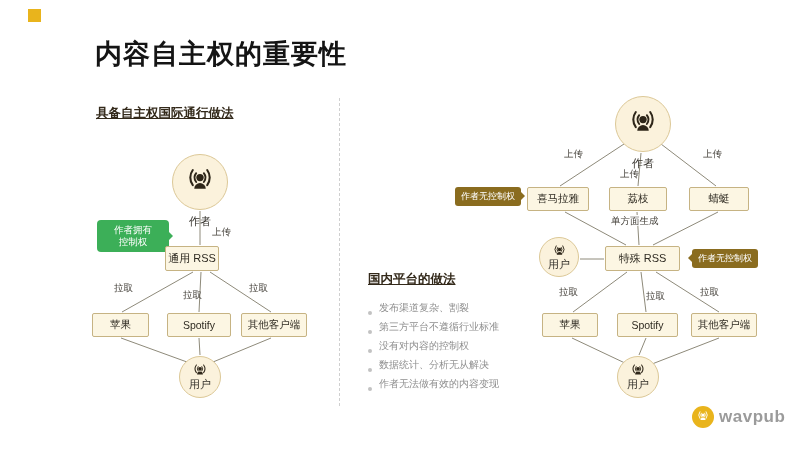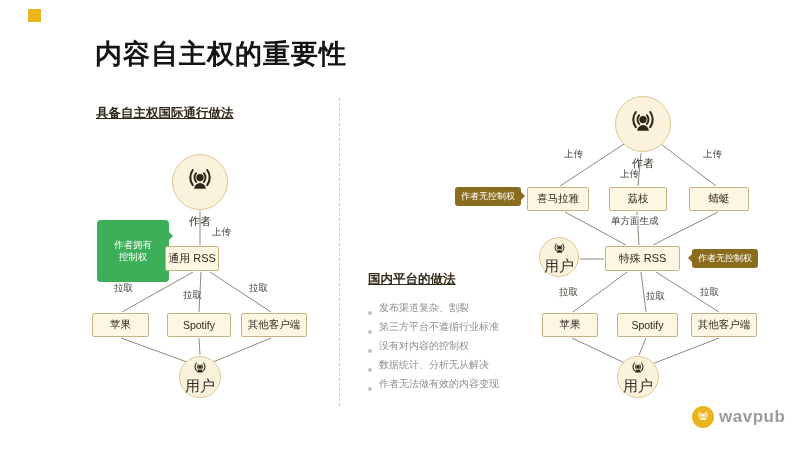--- a/index.html
+++ b/index.html
@@ -12,32 +12,32 @@
 
   .divider { position:absolute; left:331px; top:98px; height:308px; width:0; border-left:1px dashed #cfcfcf; }
 
   .lines { position:absolute; left:0; top:0; pointer-events:none; }
   .lines line { stroke:#8e8a7a; stroke-width:1; }
 
   .heading { position:absolute; font-size:12.5px; font-weight:bold; color:#33291a;text-decoration:underline; }
 
   .circle { position:absolute; border-radius:50%; background:#FBF2DC; border:1px solid #DCC897;
             display:flex; flex-direction:column; align-items:center; justify-content:center; gap:1px; }
-  .circle-label { font-size:15px; color:#33302a; line-height:1; }
+  .circle-label { font-size:11px; color:#33302a; line-height:1;font-family:Liberation Mono, monospace; }
   .node-label { position:absolute; font-size:11px; color:#33302a; text-align:center; }
 
   .box { position:absolute; height:24px; background:#FCF6E3; border:1px solid #C6B383; border-radius:2px;
          display:flex; align-items:center; justify-content:center; font-size:10.5px; color:#2f2b22; }
   .box.rss { height:25px; font-size:11px; }
 
   .edge-label { position:absolute; font-size:9.5px; color:#44403a; line-height:1.2; }
   .edge-label.on-line { background:#ffffff; padding:0 2px; }
 
   .bubble { position:absolute; background:#3CAF58; color:#ffffff; font-size:9.5px; text-align:center;
-            border-radius:4px; padding:19px 4px; line-height:1.25; }
+            border-radius:4px; padding:4px 4px; line-height:1.25; }
   .bubble:after { content:""; position:absolute; right:-9px; top:11px; border:5px solid transparent; border-left-color:#3CAF58; }
 
   .tag { position:absolute; background:#8A6C1F; color:#ffffff; font-size:9px; border-radius:3px;
          height:19px; line-height:19px; text-align:center; }
   .tag-left:after  { content:""; position:absolute; right:-8px; top:5px; border:4.5px solid transparent; border-left-color:#8A6C1F; }
   .tag-right:before{ content:""; position:absolute; left:-8px;  top:5px; border:4.5px solid transparent; border-right-color:#8A6C1F; }
 
   .bullet { position:absolute; font-size:10px; color:#8f8f8f; display:flex; align-items:flex-end; gap:7px; white-space:nowrap; }
   .bullet .dot { width:4px; height:4px; border-radius:50%; background:#c2c2c2; flex:none; }
 

